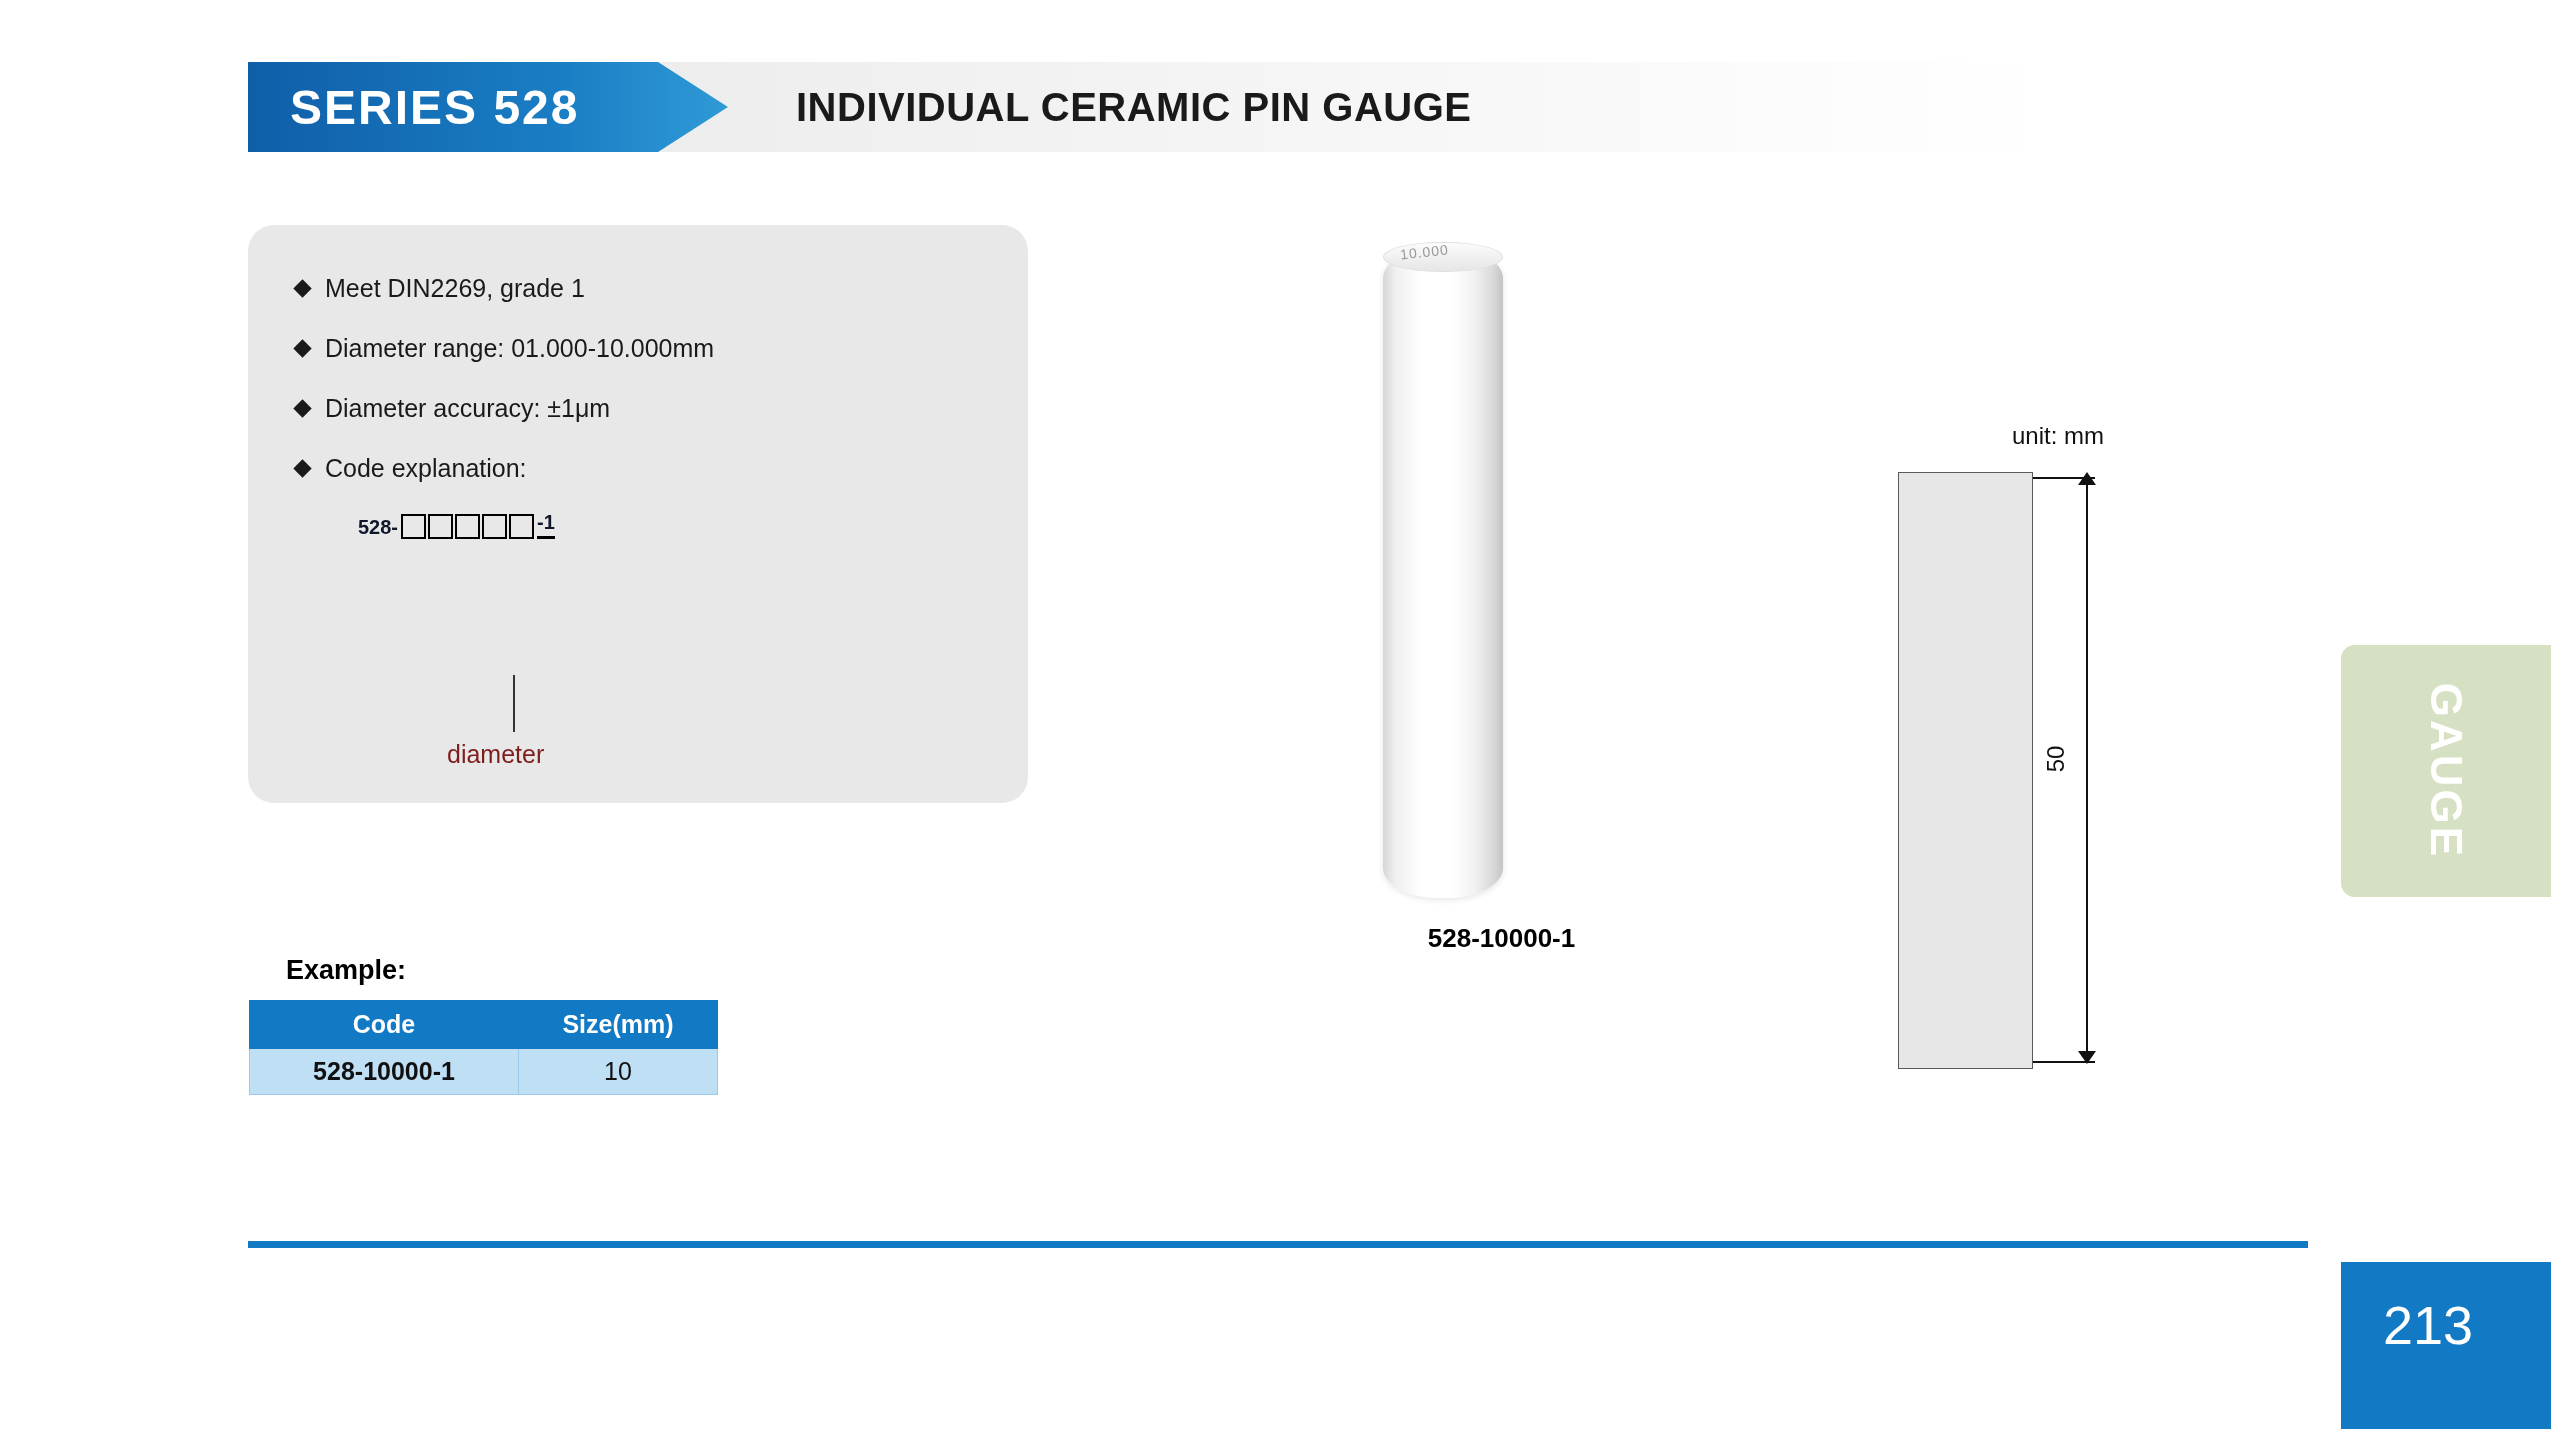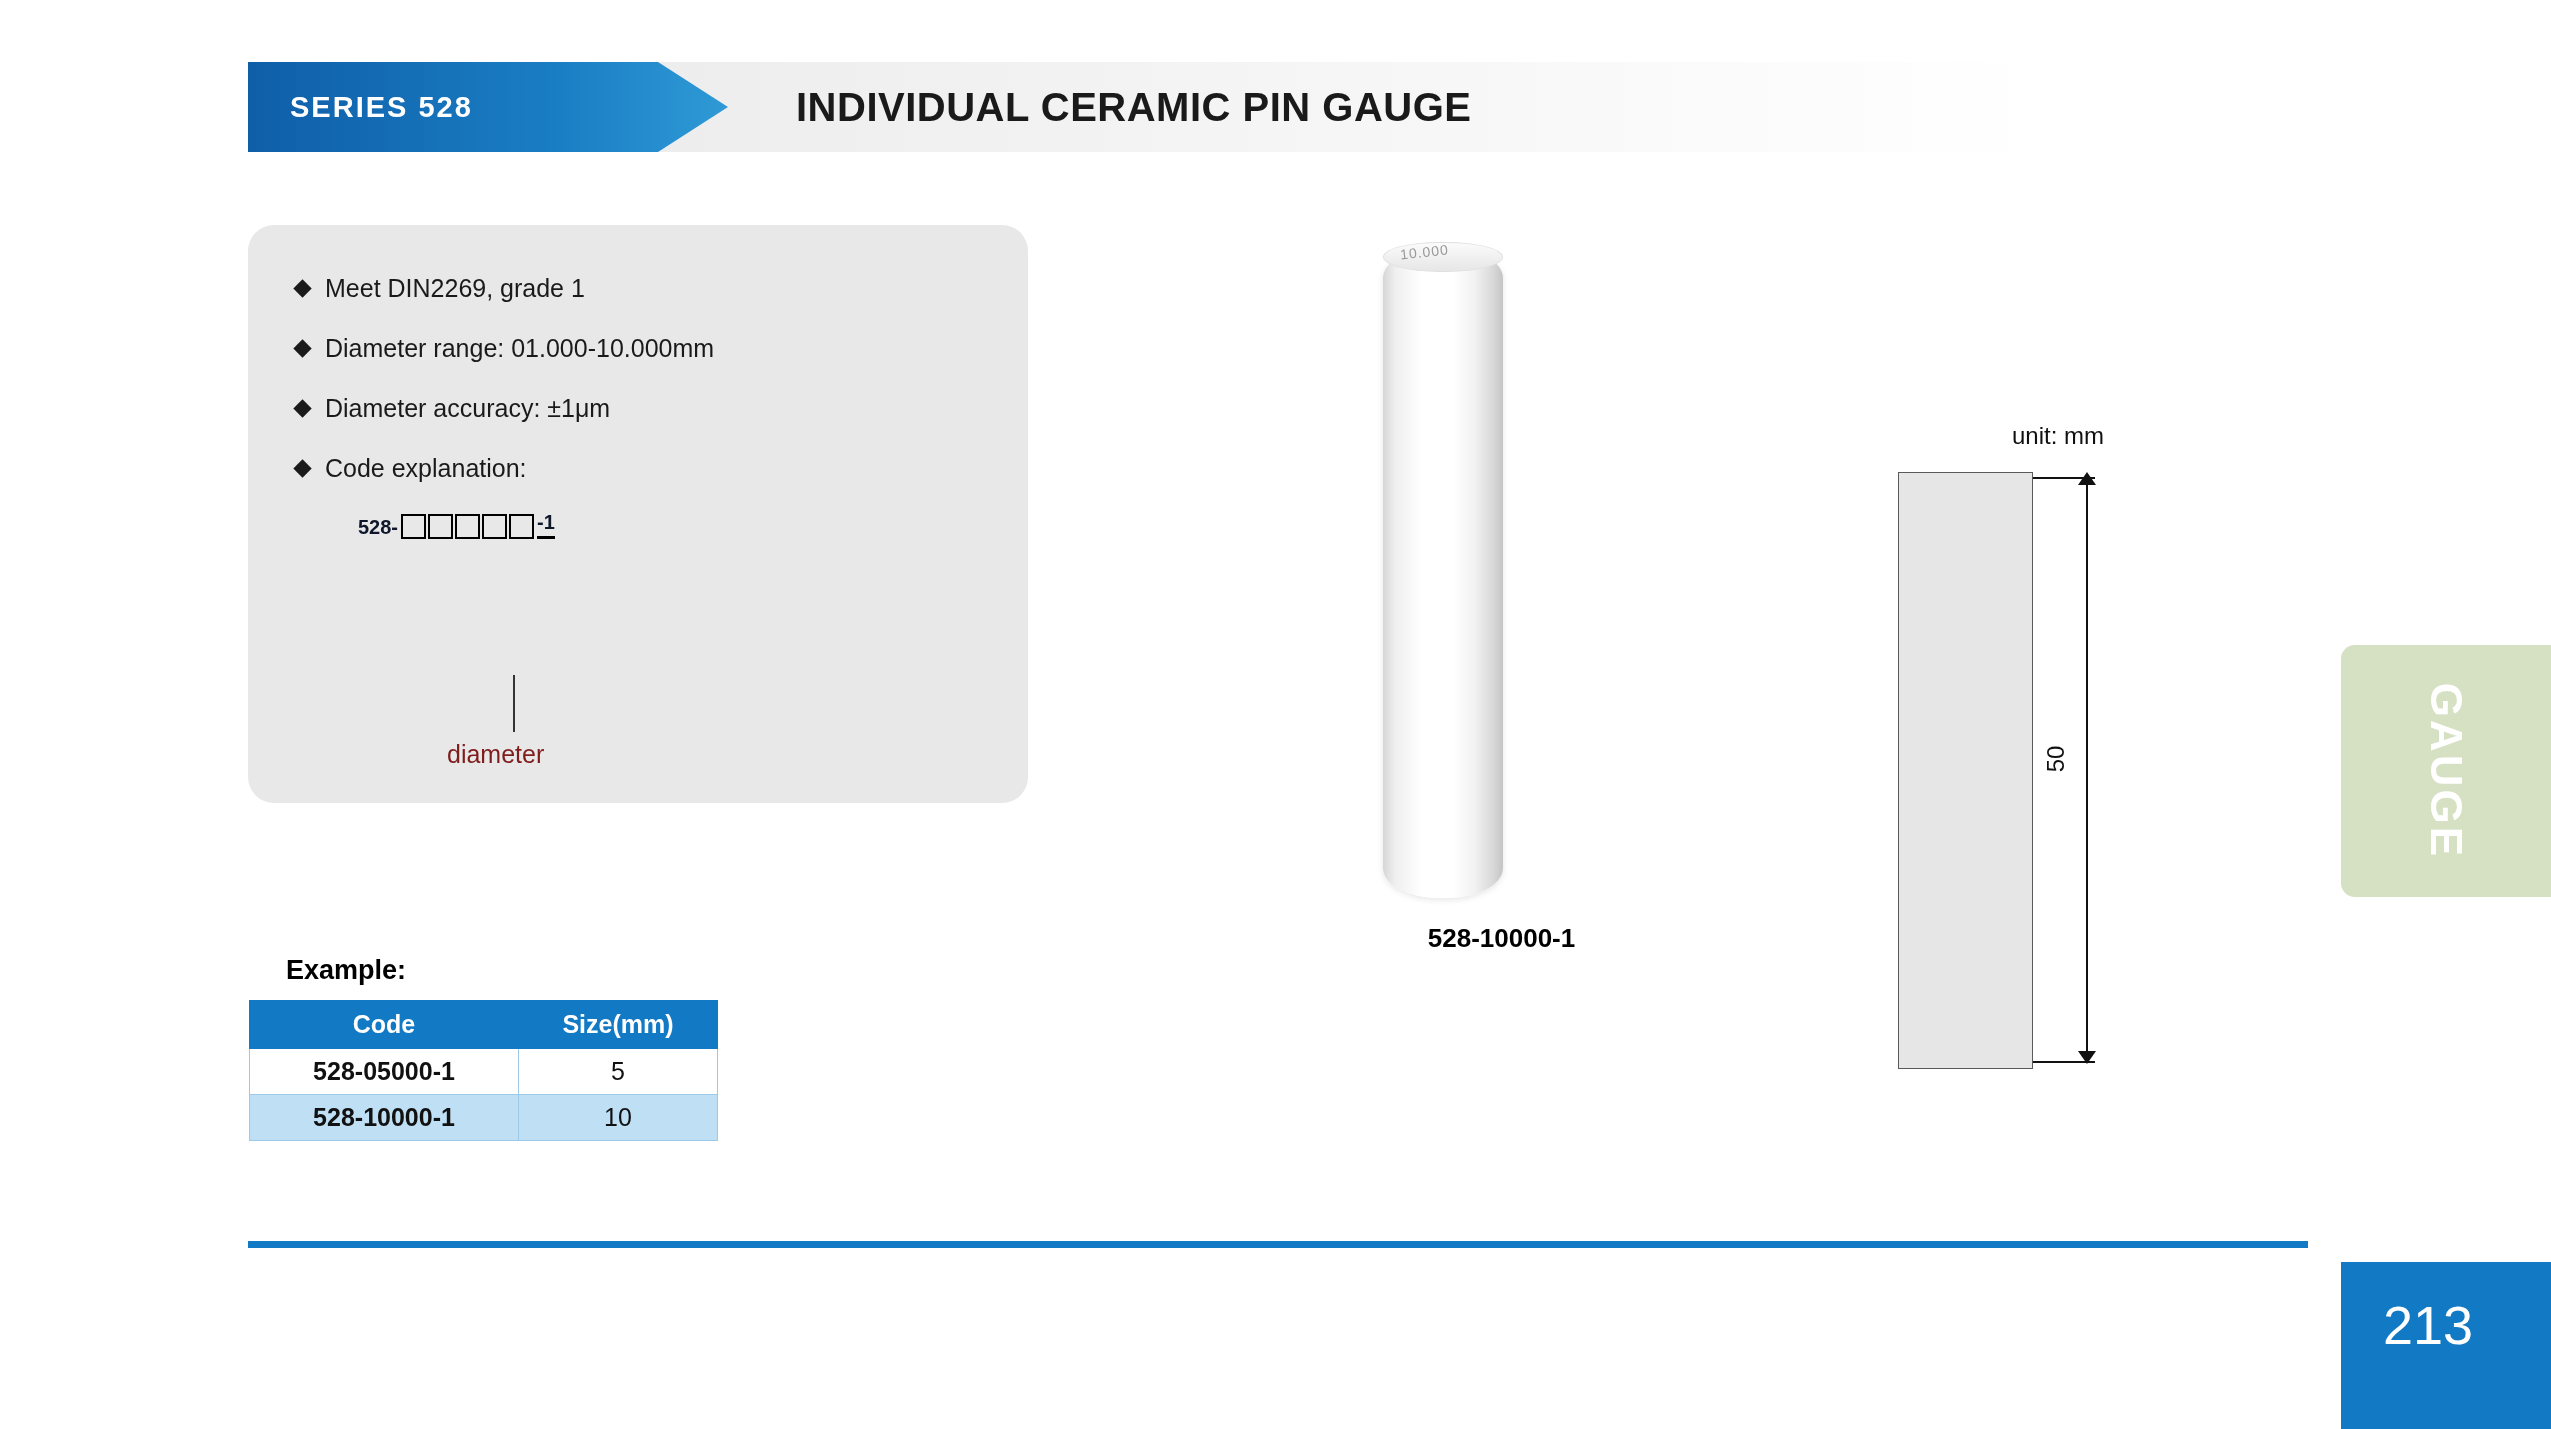--- a/index.html
+++ b/index.html
@@ -37,21 +37,21 @@
     top: 0;
     width: 480px;
     height: 90px;
     background: linear-gradient(to right, #0f5ea8 0%, #1a7ec4 65%, #2f9ad6 100%);
     clip-path: polygon(0 0, 410px 0, 480px 45px, 410px 90px, 0 90px);
     display: flex;
     align-items: center;
   }
   .header-tag-label {
     color: #ffffff;
-    font-size: 29px;
+    font-size: 48px;
     font-weight: bold;
     letter-spacing: 2px;
     padding-left: 42px;
   }
   .header-title {
     position: absolute;
     left: 548px;
     top: 0;
     height: 90px;
     display: flex;
@@ -383,24 +383,20 @@
 
 <div class="example-label">Example:</div>
 <table class="example">
   <thead>
     <tr>
       <th class="c1">Code</th>
       <th class="c2">Size(mm)</th>
     </tr>
   </thead>
   <tbody>
-    <tr>
-      <td class="code">528-05000-1</td>
-      <td>5</td>
-    </tr>
     <tr class="alt">
       <td class="code">528-10000-1</td>
       <td>10</td>
     </tr>
   </tbody>
 </table>
 
 <div class="photo-area">
   <div class="pin"></div>
   <div class="pin-top"></div>

